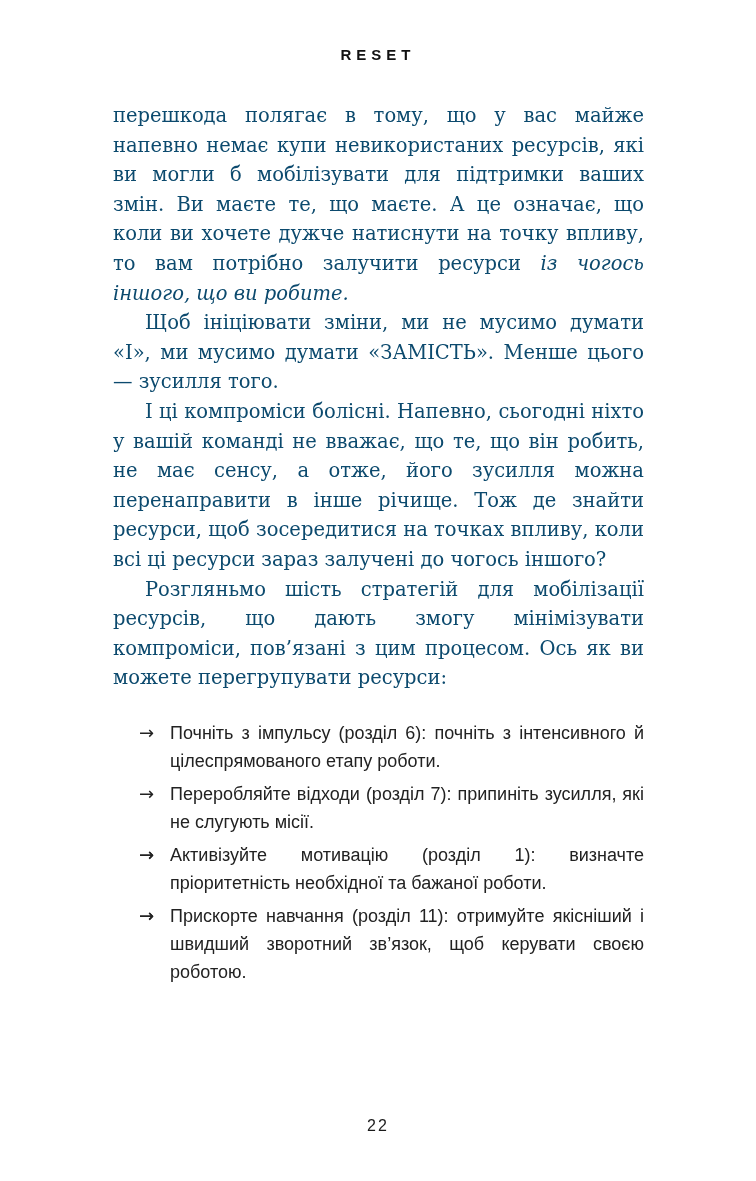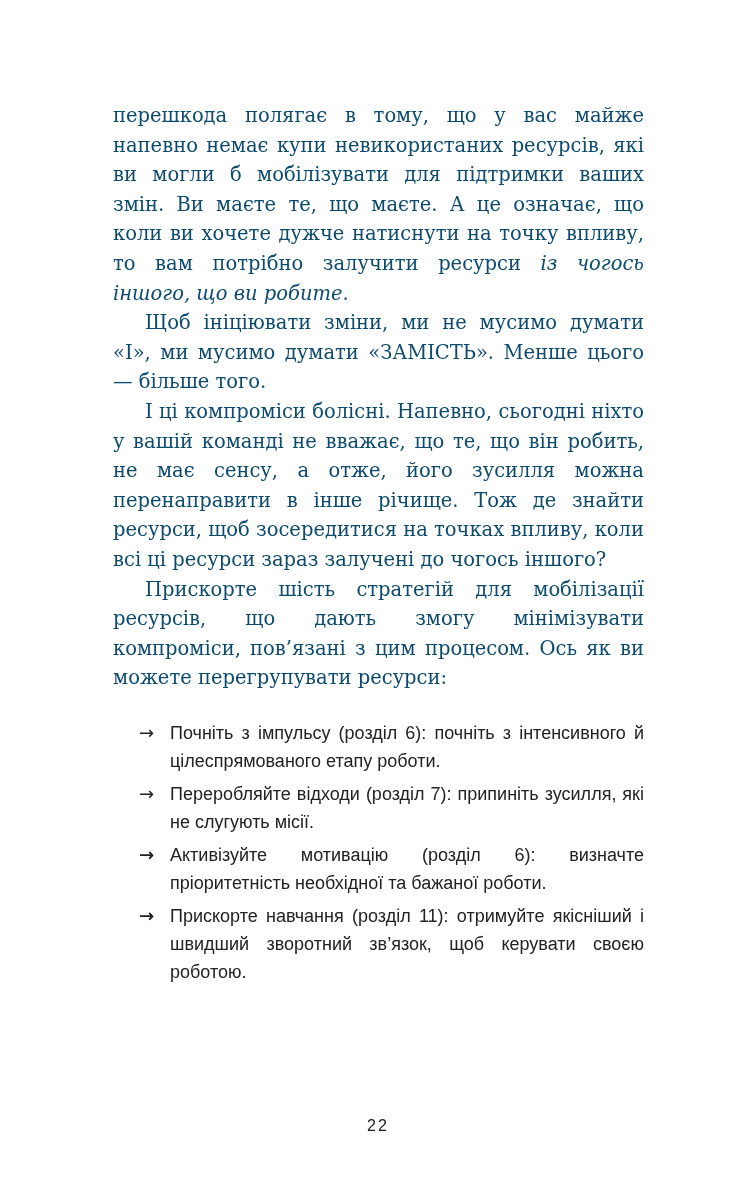--- a/index.html
+++ b/index.html
@@ -87,46 +87,49 @@
     font-size: 16px;
     letter-spacing: 2px;
     color: #1a1a1a;
   }
 </style>
 </head>
 <body>
 
 <div class="page">
 
+  <header class="running-head">
+    <span>RESET</span>
+  </header>
 
   <main class="body-text">
 
     <p class="para first"><span>перешкода полягає в тому, що у вас майже напевно немає купи невикористаних ресурсів, які ви могли б мобілізувати для підтримки ваших змін. Ви маєте те, що маєте. А це означає, що коли ви хочете дужче натиснути на точку впливу, то вам потрібно залучити ресурси </span><em>із чогось іншого, що ви робите.</em></p>
 
-    <p class="para">Щоб ініціювати зміни, ми не мусимо думати «І», ми мусимо думати «ЗАМІСТЬ». Менше цього — більше того.</p>
+    <p class="para">Щоб ініціювати зміни, ми не мусимо думати «І», ми мусимо думати «ЗАМІСТЬ». Менше цього — зусилля того.</p>
 
     <p class="para">І ці компроміси болісні. Напевно, сьогодні ніхто у вашій команді не вважає, що те, що він робить, не має сенсу, а отже, його зусилля можна перенаправити в інше річище. Тож де знайти ресурси, щоб зосередитися на точках впливу, коли всі ці ресурси зараз залучені до чогось іншого?</p>
 
-    <p class="para">Прискорте шість стратегій для мобілізації ресурсів, що дають змогу мінімізувати компроміси, пов’язані з цим процесом. Ось як ви можете перегрупувати ресурси:</p>
+    <p class="para">Розгляньмо шість стратегій для мобілізації ресурсів, що дають змогу мінімізувати компроміси, пов’язані з цим процесом. Ось як ви можете перегрупувати ресурси:</p>
 
     <ul class="strategy-list">
       <li>
         <span class="bullet">→</span>
         <span class="item-text">Почніть з імпульсу (розділ 6): почніть з інтенсивного й цілеспрямованого етапу роботи.</span>
       </li>
       <li>
         <span class="bullet">→</span>
         <span class="item-text">Переробляйте відходи (розділ 7): припиніть зусилля, які не слугують місії.</span>
       </li>
       <li>
         <span class="bullet">→</span>
       </li>
       <li>
         <span class="bullet">→</span>
-        <span class="item-text">Активізуйте мотивацію (розділ 6): визначте пріоритетність необхідної та бажаної роботи.</span>
+        <span class="item-text">Активізуйте мотивацію (розділ 1): визначте пріоритетність необхідної та бажаної роботи.</span>
       </li>
       <li>
         <span class="bullet">→</span>
       </li>
       <li>
         <span class="bullet">→</span>
         <span class="item-text">Прискорте навчання (розділ 11): отримуйте якісніший і швидший зворотний зв’язок, щоб керувати своєю роботою.</span>
       </li>
     </ul>
 

